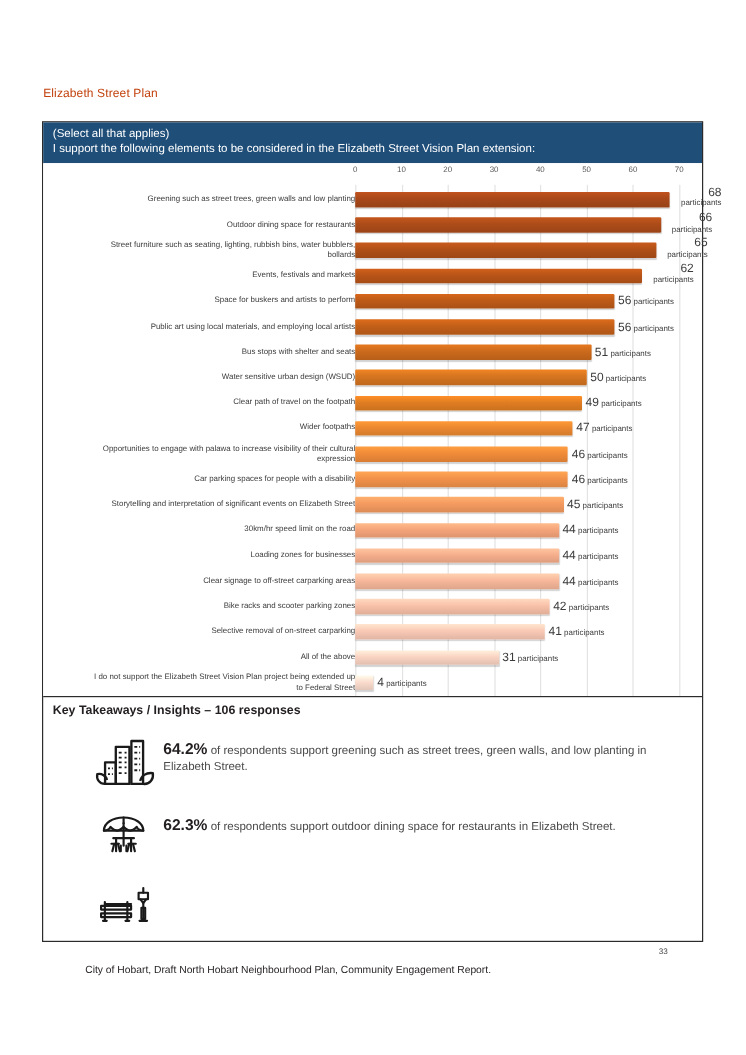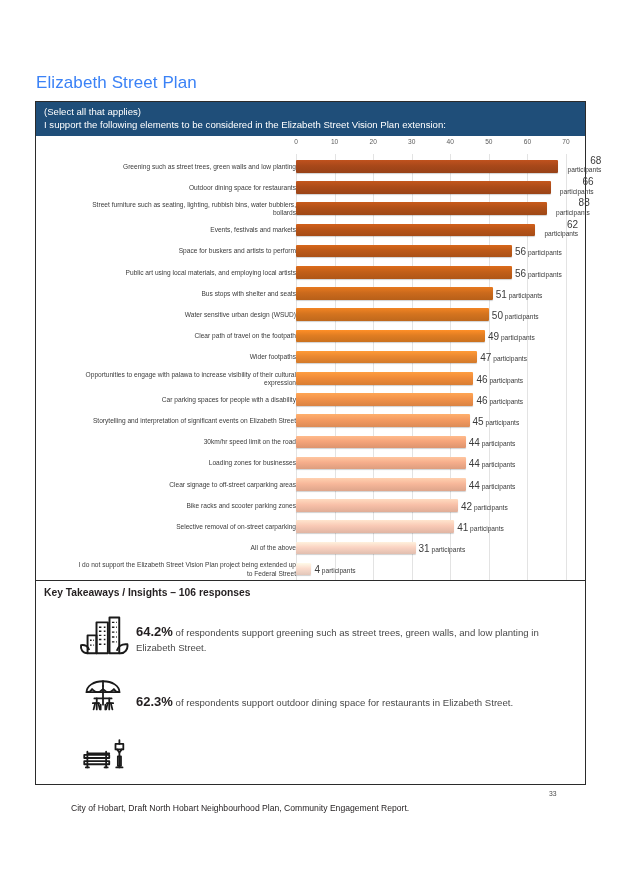--- a/index.html
+++ b/index.html
@@ -21,22 +21,22 @@
     left: 0; top: 0;
     width: 622px;
     height: 879px;
   }
 
   
   .page-title {
     position: absolute;
     left: 36px;
     top: 73px;
-    font-size: 17px;
-    color: #3b82f6;
+    font-size: 10px;
+    color: #c2410c;
     letter-spacing: 0.1px;
   }
 
   
   .panel {
     position: absolute;
     left: 35px;
     top: 101px;
     width: 551px;
     height: 684px;
@@ -176,21 +176,21 @@
     top: 6px;
     font-size: 10.3px;
     font-weight: bold;
     color: #231f20;
   }
   .insight {
     position: absolute;
     left: 34px;
     right: 16px;
     display: flex;
-    align-items: center;
+    align-items: flex-start;
   }
   .insight-icon {
     width: 66px;
     flex: 0 0 66px;
     display: flex;
     justify-content: center;
     align-items: center;
   }
   .insight-text {
     font-size: 9.6px;
@@ -269,21 +269,21 @@
                 <div class="row-label">Outdoor dining space for restaurants</div>
               </div>
               <div class="bar" style="width: 254.571px; background: linear-gradient(rgb(196, 87, 28) 0%, rgb(172, 76, 25) 45%, rgb(155, 68, 23) 100%);"></div>
               <div class="bar-value wrap" style="left: 514.571px;"><b>66</b> participants</div>
             </div>
             <div class="row" style="top: 44.4px;">
               <div class="label-holder">
                 <div class="row-label">Street furniture such as seating, lighting, rubbish bins, water bubblers, bollards</div>
               </div>
               <div class="bar" style="width: 250.714px; background: linear-gradient(rgb(201, 91, 27) 0%, rgb(176, 80, 24) 45%, rgb(158, 72, 22) 100%);"></div>
-              <div class="bar-value wrap" style="left: 510.714px;"><b>88</b> participants</div>
+              <div class="bar-value wrap" style="left: 510.714px;"><b>65</b> participants</div>
             </div>
             <div class="row" style="top: 65.6px;">
               <div class="label-holder">
                 <div class="row-label">Events, festivals and markets</div>
               </div>
               <div class="bar" style="width: 239.143px; background: linear-gradient(rgb(210, 96, 27) 0%, rgb(184, 84, 24) 45%, rgb(166, 76, 22) 100%);"></div>
               <div class="bar-value wrap" style="left: 499.143px;"><b>62</b> participants</div>
             </div>
             <div class="row" style="top: 86.8px;">
               <div class="label-holder">

